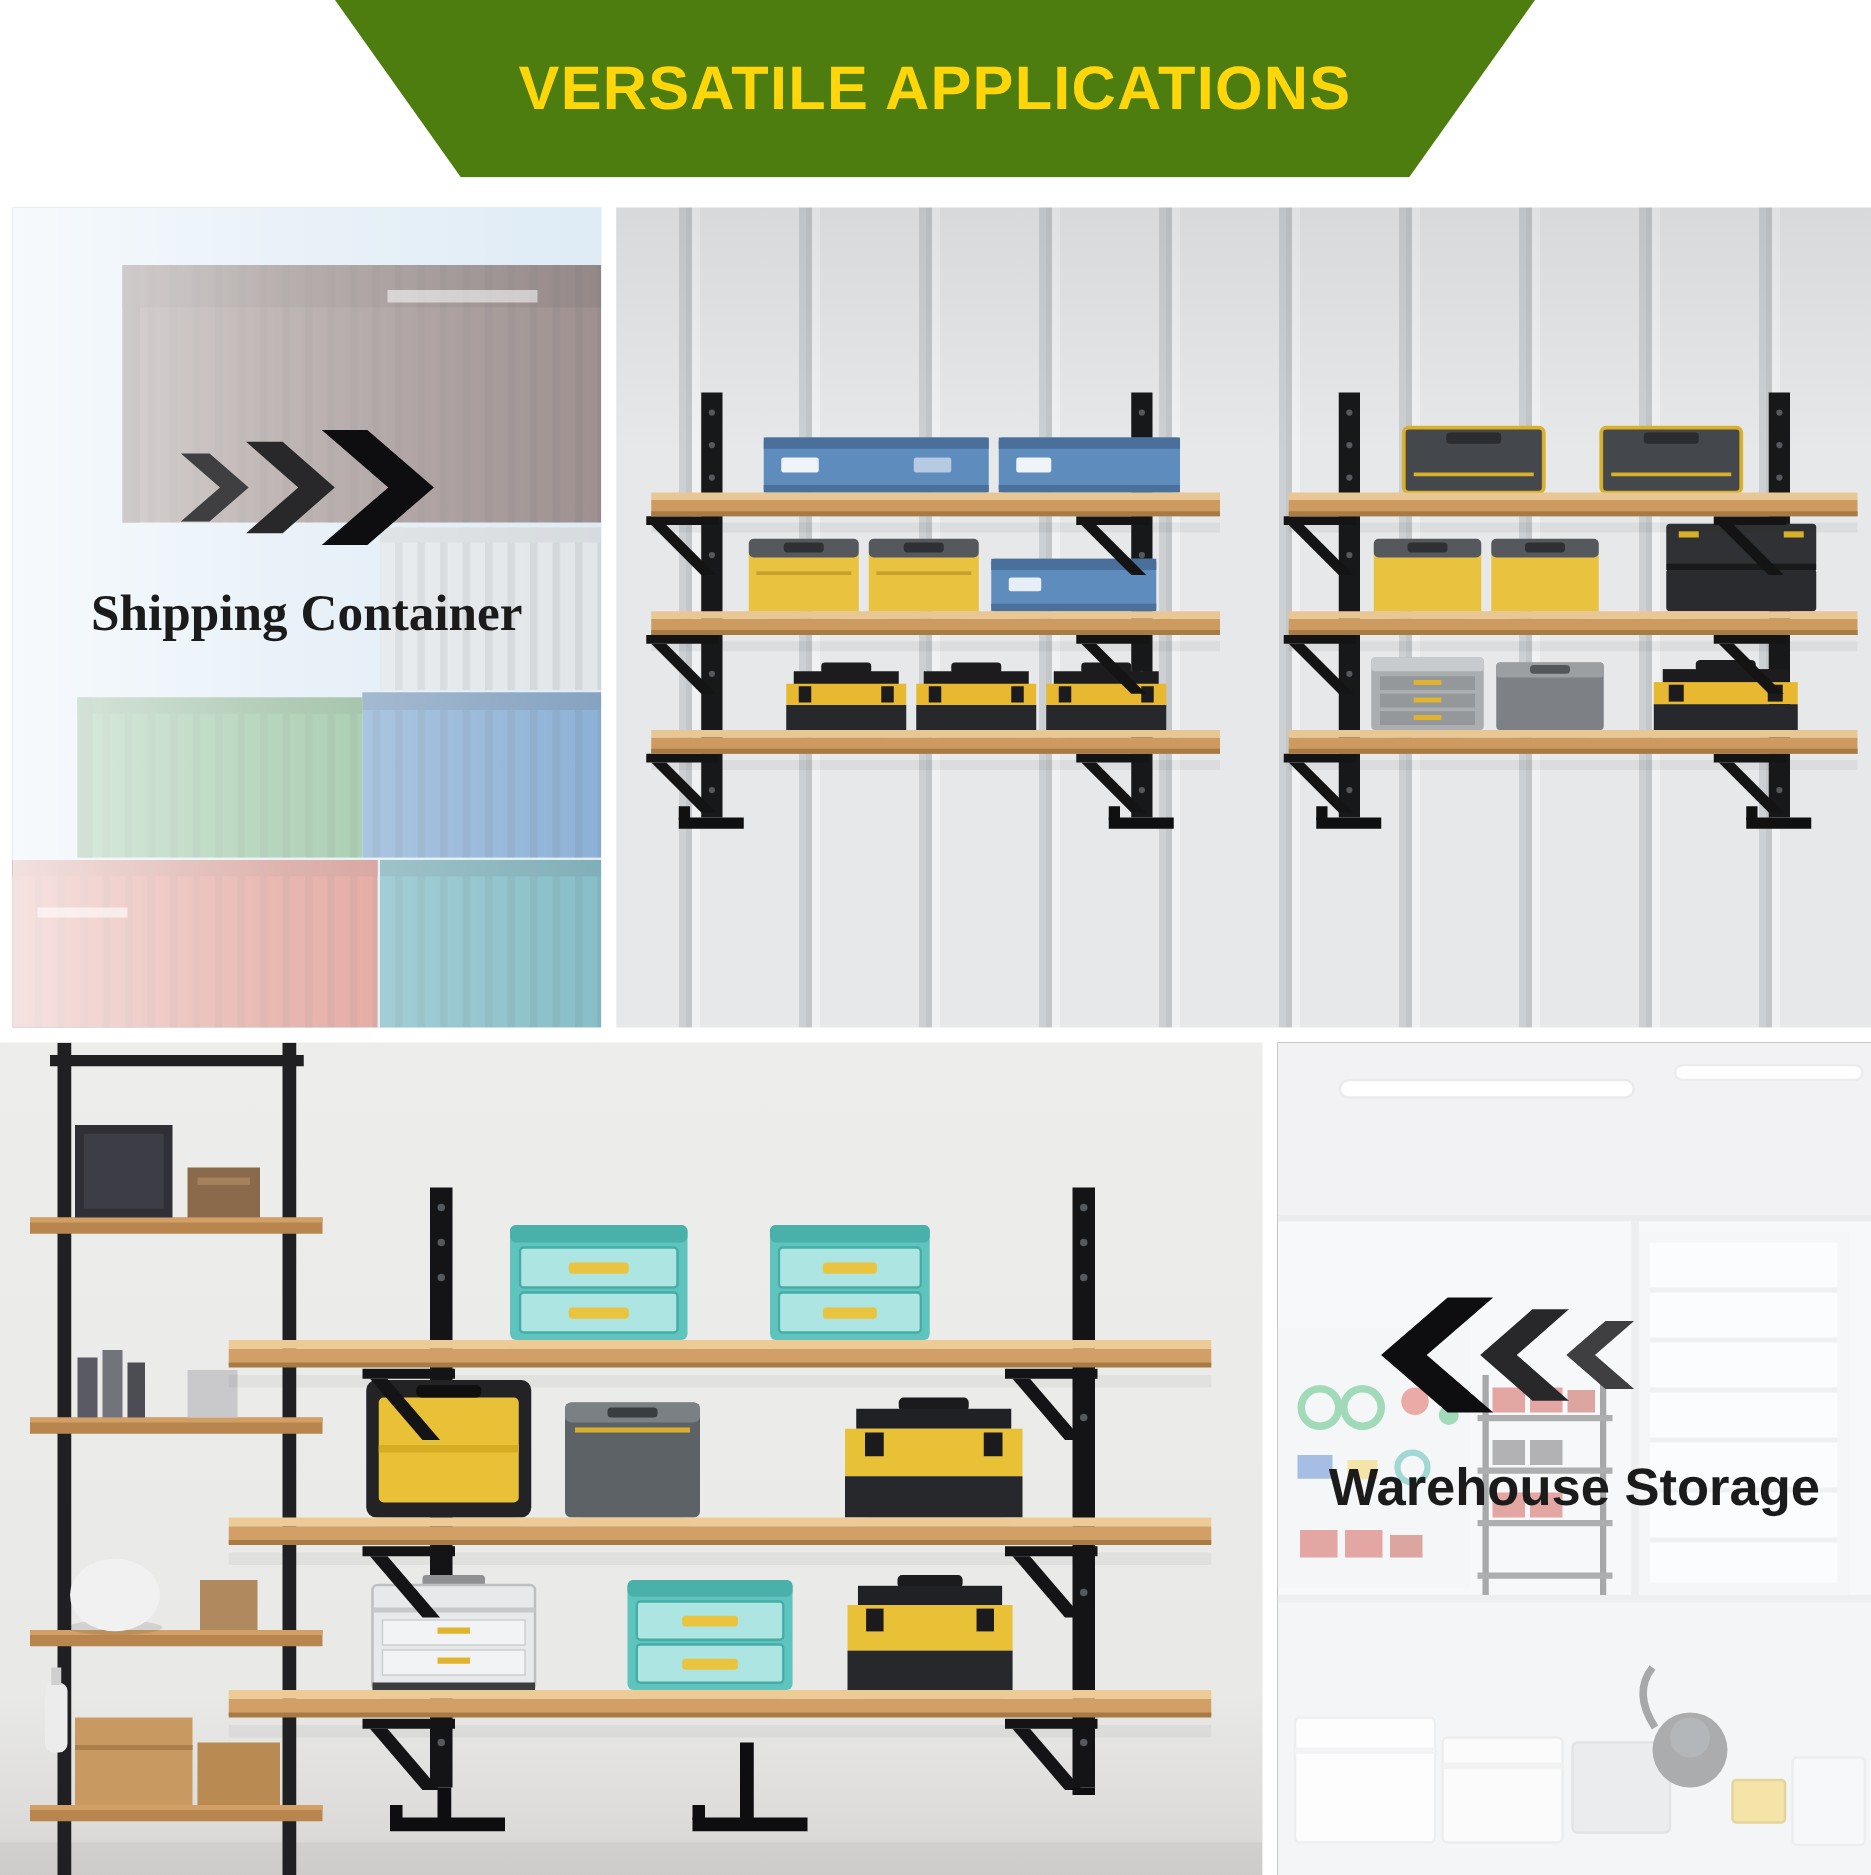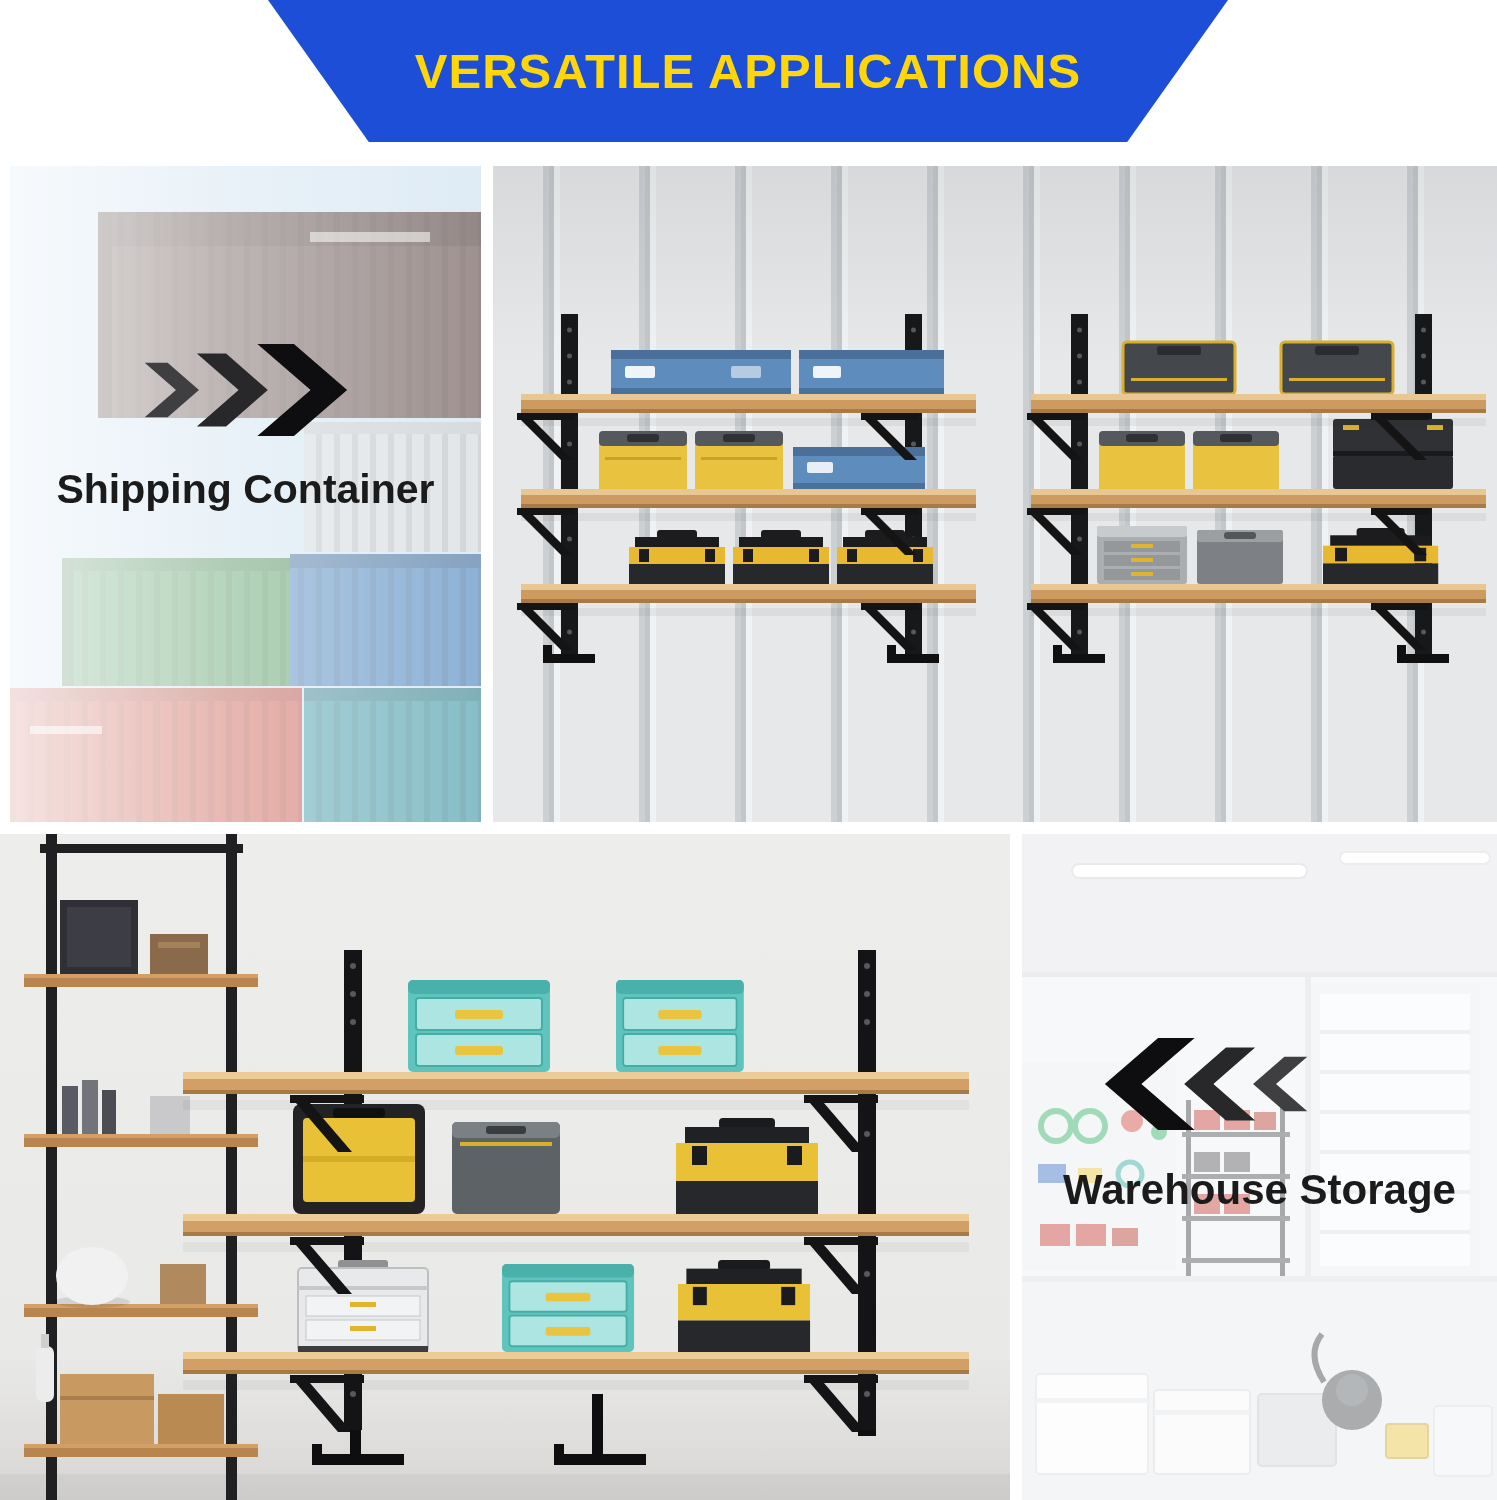--- a/index.html
+++ b/index.html
@@ -1,28 +1,28 @@
 <!DOCTYPE html>
 <html><head>
 <meta charset="utf-8">
 <style>
   html,body{margin:0;padding:0;}
   body{width:1497px;height:1500px;position:relative;background:#ffffff;
        font-family:"Liberation Sans",sans-serif;overflow:hidden;}
 
   
-  .banner{position:absolute;top:0;left:268px;width:960px;height:142px;background:#1d4ed8;
+  .banner{position:absolute;top:0;left:268px;width:960px;height:142px;background:#4d7c0f;
           clip-path:polygon(0 0,100% 0,89.5% 100%,10.5% 100%);
           display:flex;flex-direction:column;align-items:center;justify-content:center;}
   .banner .l1{color:#ffd60a;font-weight:bold;font-size:49px;letter-spacing:1px;line-height:1.16;white-space:nowrap;}
   .banner .l2{color:#ffd60a;font-weight:bold;font-size:47px;letter-spacing:1px;line-height:1.16;white-space:nowrap;}
 
   
   .panel{position:absolute;overflow:hidden;}
-  #panel-shipping{left:10px;top:166px;width:471px;height:656px;background:#c7ddee;}
+  #panel-shipping{left:10px;top:166px;width:471px;height:656px;background:#c7ddee;font-family:Liberation Serif, serif;}
   #panel-garage{left:493px;top:166px;width:1004px;height:656px;
      background:
        linear-gradient(180deg,rgba(80,85,90,0.10),rgba(80,85,90,0) 30%),
        repeating-linear-gradient(90deg,#e7e8ea 0 50px,#cdd0d3 50px 56px,#c4c7ca 56px 61px,#f0f1f2 61px 67px,#e7e8ea 67px 96px);}
   #panel-room{left:0px;top:834px;width:1010px;height:666px;
      background:linear-gradient(180deg,#ededec 0%,#e9e9e8 78%,#dedddc 92%,#d6d5d4 100%);}
   #panel-warehouse{left:1022px;top:834px;width:475px;height:666px;background:#737373;}
   .scene{position:absolute;left:0;top:0;width:100%;height:100%;display:block;}
 
   

